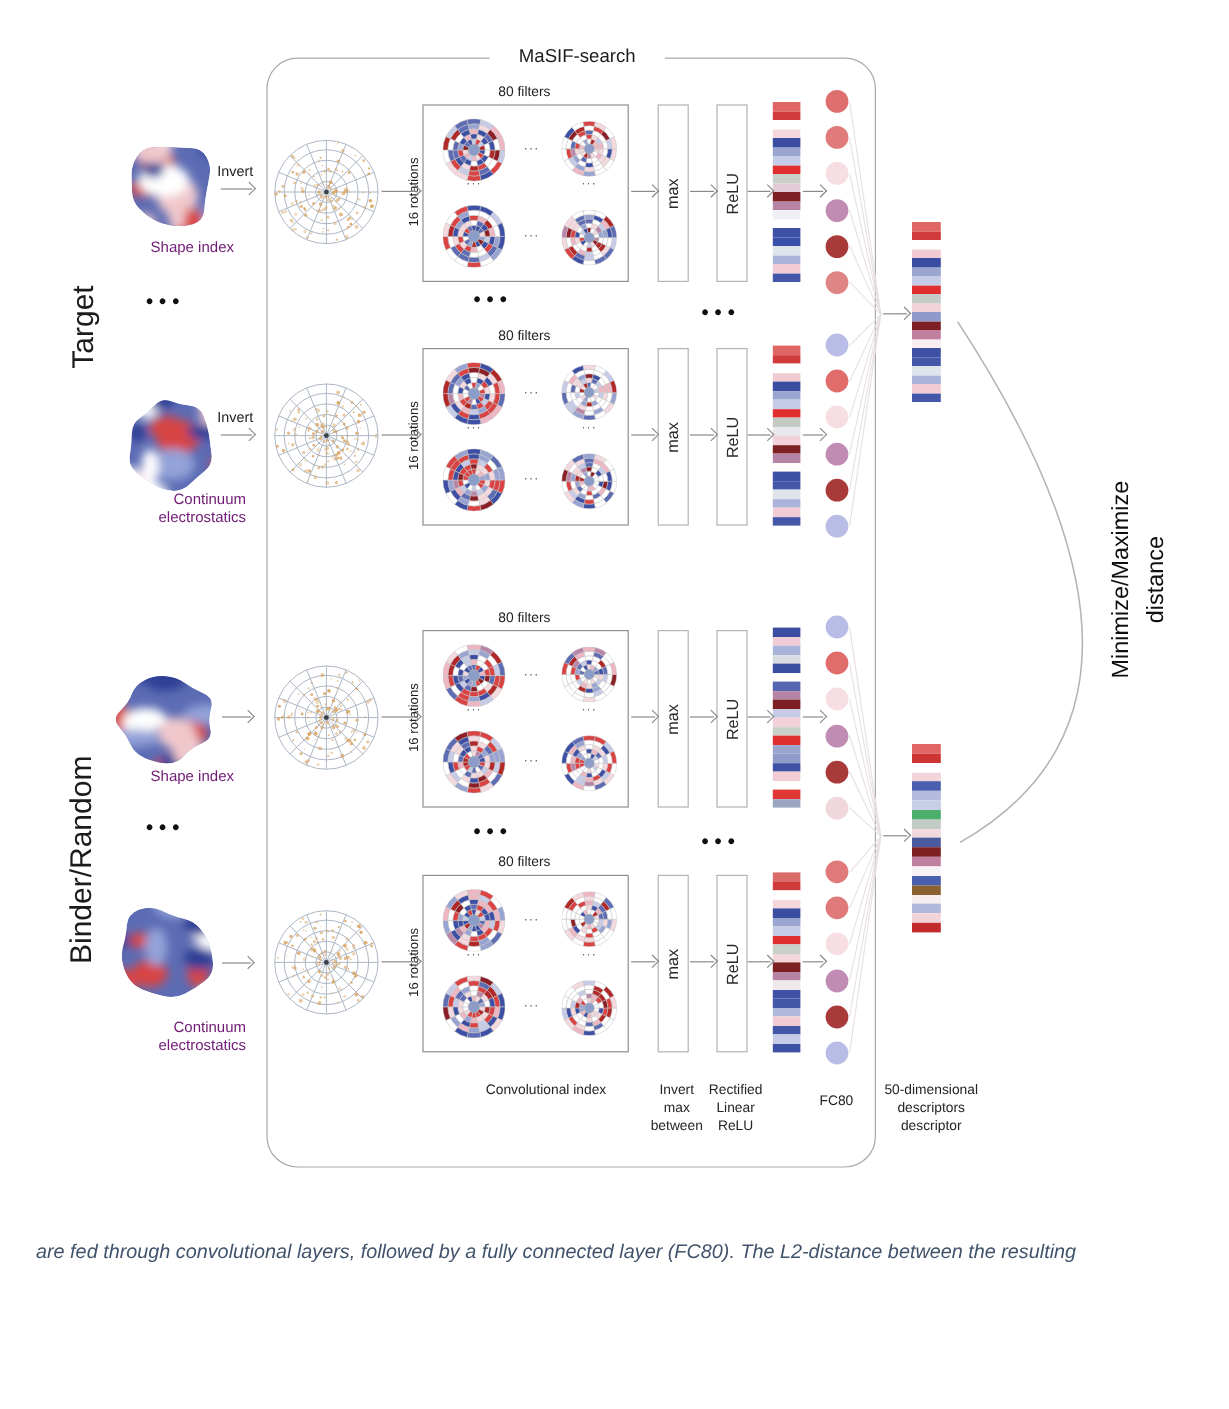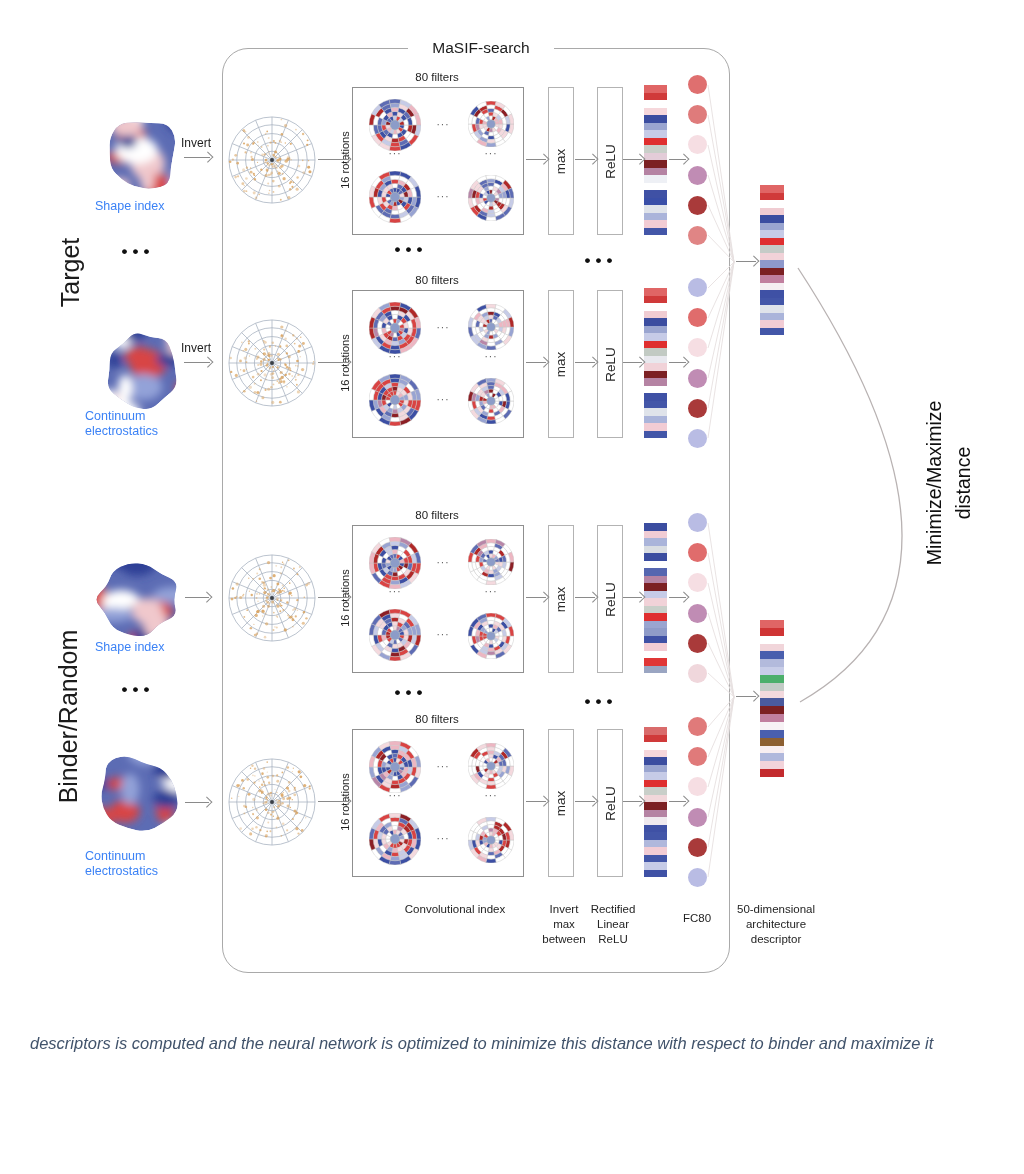--- a/index.html
+++ b/index.html
@@ -33,21 +33,21 @@
   
   .dotcol{position:absolute;width:19px;height:170px;display:flex;flex-direction:column;
           justify-content:space-between;z-index:2;}
   .dotcol i{display:block;width:19px;height:19px;border-radius:50%;}
   
   .dots3{position:absolute;width:64px;text-align:center;font-size:17px;font-weight:bold;
          letter-spacing:5px;color:#101010;}
   
   .side-label{position:absolute;transform:rotate(-90deg);font-size:25px;color:#1b1b1b;
               text-align:center;white-space:nowrap;}
-  .patch-label{position:absolute;font-size:12.5px;line-height:14.5px;color:#3b82f6;text-align:left;}
+  .patch-label{position:absolute;font-size:12.5px;line-height:14.5px;color:#701a75;text-align:right;}
   .invert-label{position:absolute;width:48px;text-align:center;font-size:12px;color:#1e1e1e;}
   
   .b-label{position:absolute;font-size:11.5px;line-height:15px;color:#242424;text-align:center;}
   
   .minmax{position:absolute;left:825px;top:453px;width:250px;height:60px;transform:rotate(-90deg);
           text-align:center;font-size:19.5px;line-height:29px;color:#0f0f0f;}
   
   .caption{position:absolute;left:30px;top:1026px;width:985px;font-style:italic;
            font-size:16.5px;line-height:34.5px;color:#41536b;
            font-family:"Liberation Sans",sans-serif;}
@@ -2260,26 +2260,26 @@
     <span>between</span>
   </div>
   <div class="b-label" style="left:573px;top:902px;width:80px;">
     <span>Rectified</span><br>
     <span>Linear</span><br>
     <span>ReLU</span>
   </div>
   <div class="b-label" style="left:667px;top:911px;width:60px;">FC80</div>
   <div class="b-label" style="left:716px;top:902px;width:120px;">
     <span>50-dimensional</span><br>
-    <span>architecture</span><br>
+    <span>descriptors</span><br>
     <span>descriptor</span>
   </div>
 
   <div class="caption">
-    <span>descriptors is computed and the neural network is optimized to minimize this distance with respect to binder and maximize it</span>
+    <span>are fed through convolutional layers, followed by a fully connected layer (FC80). The L2-distance between the resulting</span>
   </div>
 
   <div id="arrow-layer">
       <div class="arrow" style="left: 318px; top: 159px; width: 30px;"></div>
       <div class="arrow" style="left: 526px; top: 159px; width: 20px;"></div>
       <div class="arrow" style="left: 575px; top: 159px; width: 20px;"></div>
       <div class="arrow" style="left: 623px; top: 159px; width: 19px;"></div>
       <div class="arrow" style="left: 669px; top: 159px; width: 17px;"></div>
       <div class="arrow" style="left: 318px; top: 362px; width: 30px;"></div>
       <div class="arrow" style="left: 526px; top: 362px; width: 20px;"></div>

